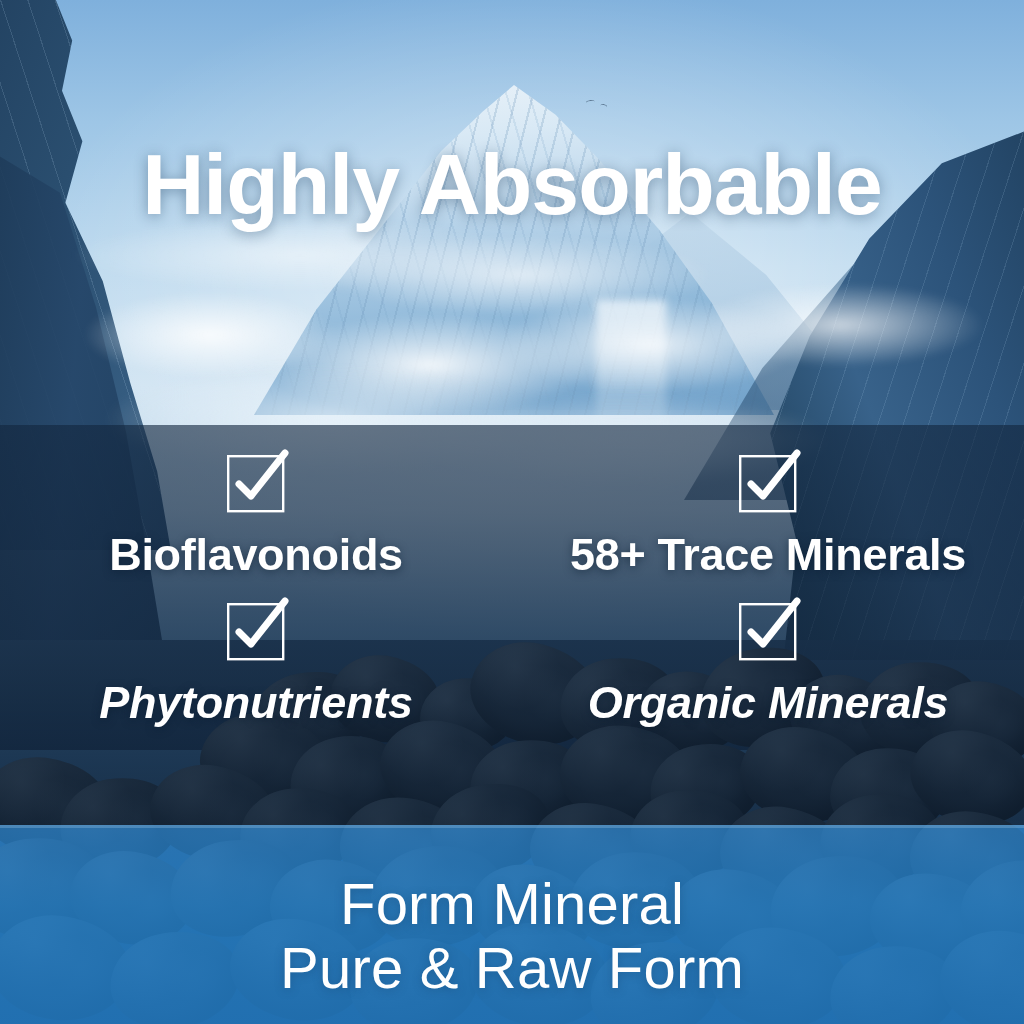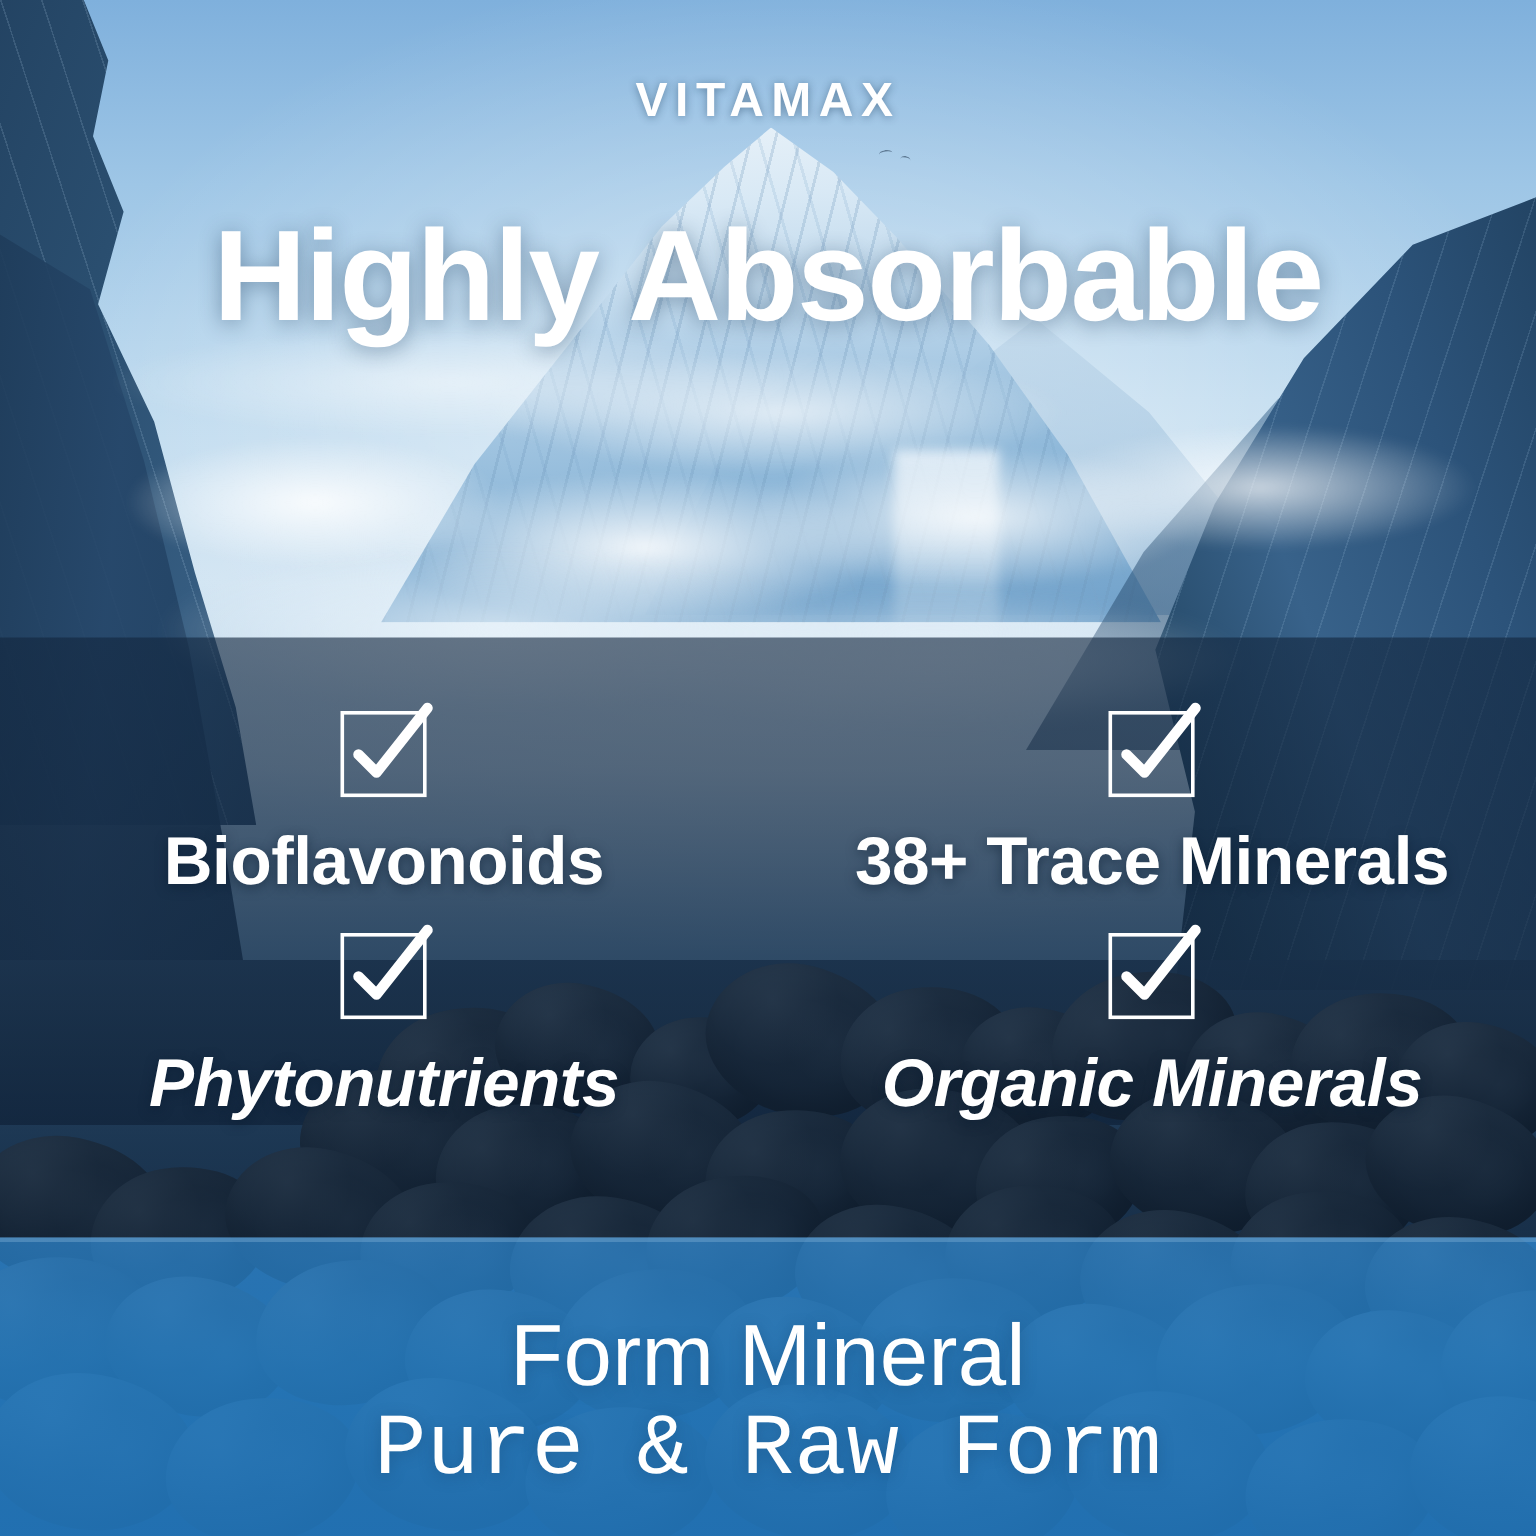--- a/index.html
+++ b/index.html
@@ -281,21 +281,21 @@
     font-weight: bold;
     line-height: 1.09;
     letter-spacing: -1px;
     text-shadow: 0 2px 14px rgba(25,55,85,0.42);
   }
   .headline .l2 { display: block; }
 
   .features {
     position: absolute;
     left: 0;
-    top: 474px;
+    top: 455px;
     width: 888px;
   }
   .feature-row {
     display: flex;
     width: 1024px;
   }
   .feature {
     width: 512px;
     display: flex;
     flex-direction: column;
@@ -324,21 +324,21 @@
     top: 872px;
     width: 1024px;
     text-align: center;
     color: #ffffff;
     font-size: 58px;
     font-weight: normal;
     line-height: 1.1;
     letter-spacing: 0.2px;
     text-shadow: 0 2px 10px rgba(16,60,100,0.35);
   }
-  .footer .f2 { display: block; font-family: Liberation Mono, monospace; }
+  .footer .f2 { display: block; }
 </style>
 </head>
 <body>
 
 <div class="poster">
 
   <div class="scene">
     <div class="sky"></div>
     <div class="ridge-back"></div>
     <div class="peak"></div>
@@ -408,21 +408,20 @@
         <div class="rock" style="left: 940px; top: 284px; width: 138px; height: 102px; transform: rotate(9deg);"></div>
       </div>
   </div>
 
   <div class="band-dark"></div>
   <div class="band-bottom"></div>
   <div class="band-bottom-topline"></div>
 
   <div class="content">
 
-    <div class="brand">VITAMAX</div>
 
     <div class="headline">
       <span class="l2">Highly Absorbable</span>
     </div>
 
     <div class="features">
 
       <div class="feature-row">
         <div class="feature">
           <div class="checkbox">
@@ -433,21 +432,21 @@
           </div>
           <div class="feature-label">Bioflavonoids</div>
         </div>
         <div class="feature">
           <div class="checkbox">
             <svg width="58" height="58" viewBox="0 0 58 58">
               <rect x="1.2" y="1.2" width="55" height="55" fill="none" stroke="#ffffff" stroke-width="2.4"></rect>
               <path d="M12 29 L24 41 L58 -2" fill="none" stroke="#ffffff" stroke-width="7" stroke-linecap="round" stroke-linejoin="round"></path>
             </svg>
           </div>
-          <div class="feature-label">38+ Trace Minerals</div>
+          <div class="feature-label">58+ Trace Minerals</div>
         </div>
       </div>
 
       <div class="feature-row row2">
         <div class="feature">
           <div class="checkbox">
             <svg width="58" height="58" viewBox="0 0 58 58">
               <rect x="1.2" y="1.2" width="55" height="55" fill="none" stroke="#ffffff" stroke-width="2.4"></rect>
               <path d="M12 29 L24 41 L58 -2" fill="none" stroke="#ffffff" stroke-width="7" stroke-linecap="round" stroke-linejoin="round"></path>
             </svg>

